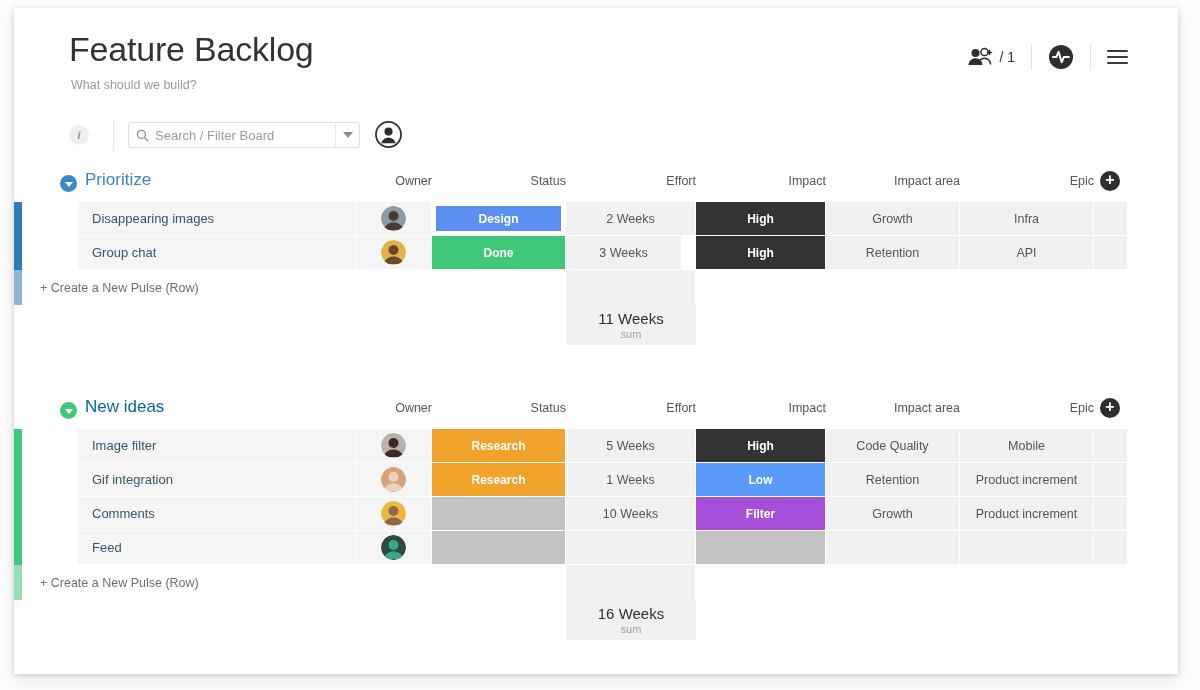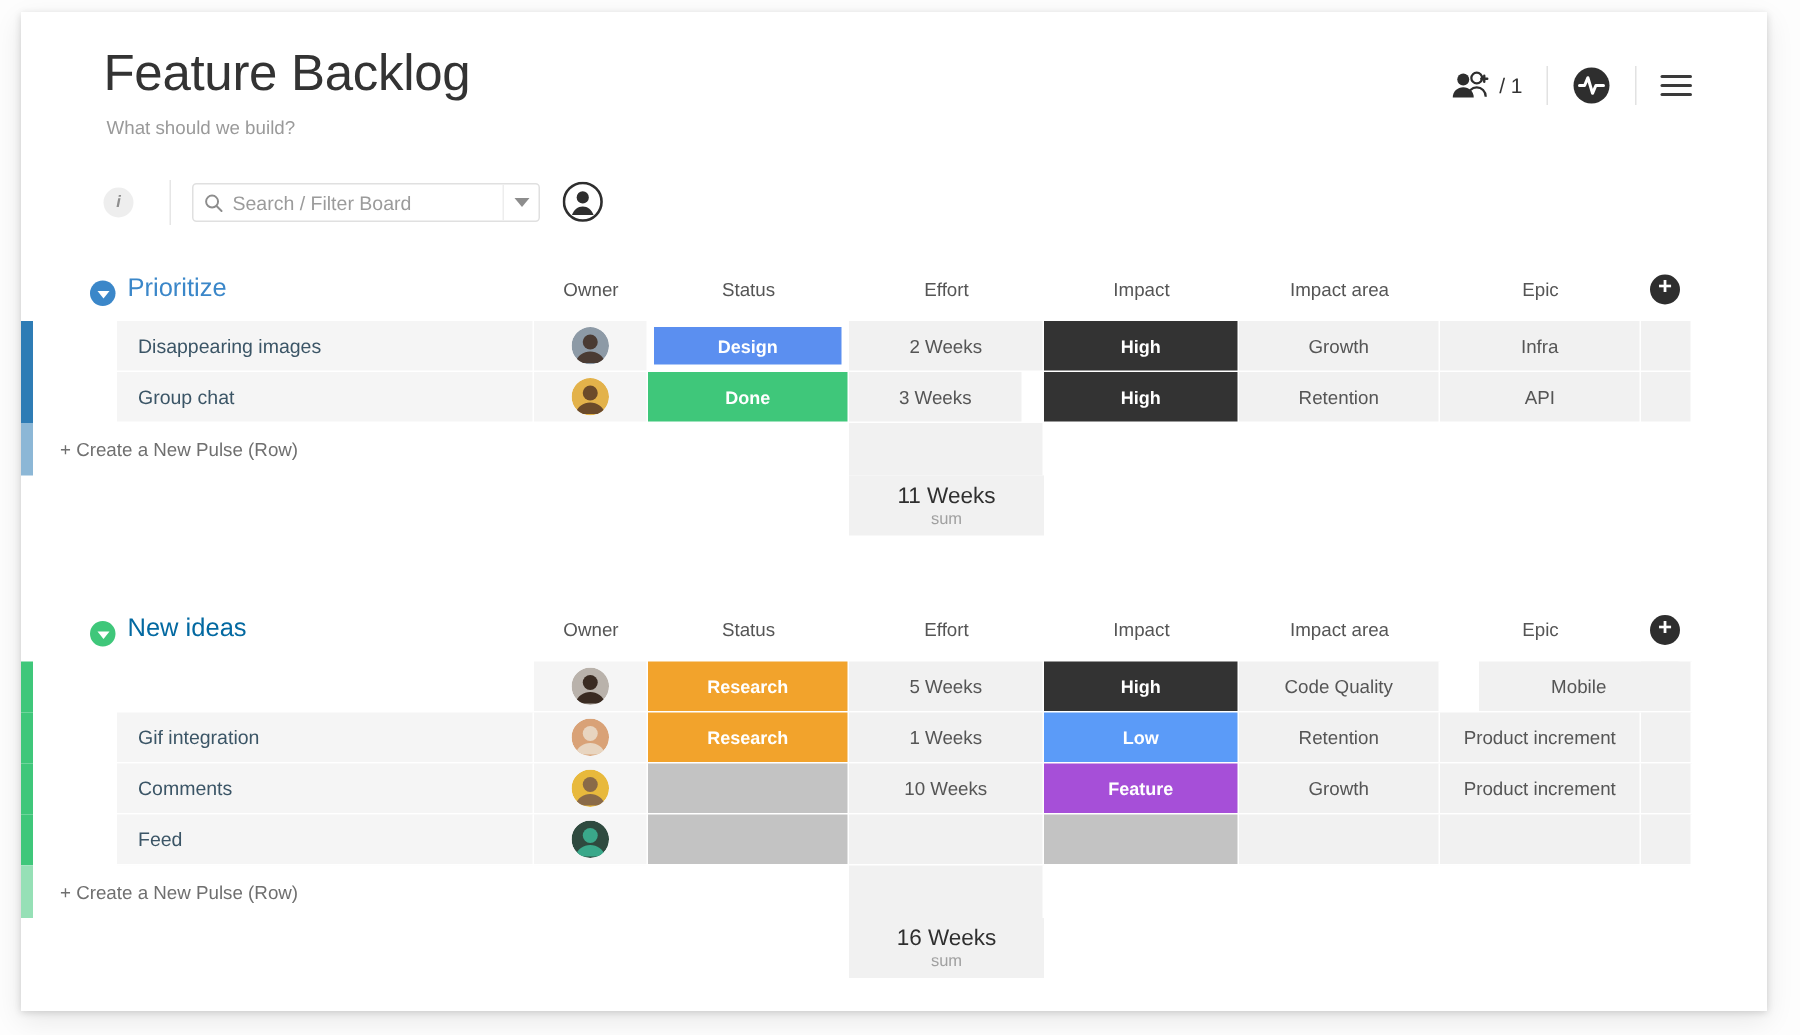--- a/index.html
+++ b/index.html
@@ -66,21 +66,21 @@
 
   
   .board { position: absolute; left: 0; top: 162px; width: 100%; }
   .group { position: relative; }
 
   .group-head { position: relative; height: 32px; }
   .collapse-ic { position: absolute; left: 46px; top: 5px; width: 17px; height: 17px; border-radius: 50%; display: flex; align-items: center; justify-content: center; }
   .collapse-ic .tri { width: 0; height: 0; border-left: 4px solid transparent; border-right: 4px solid transparent; border-top: 5px solid #ffffff; margin-top: 1px; }
   .group-title { position: absolute; left: 71px; top: 0px; font-size: 17px; }
 
-  .col-head { position: absolute; top: 4px; font-size: 12.5px; color: #555555; text-align: center; }
+  .col-head { position: absolute; top: 4px; font-size: 12.5px; color: #555555; text-align: right; }
   .addcol {
     position: absolute; left: 1086px; top: 1px; width: 20px; height: 20px;
     border-radius: 50%; background: #2e2e2e; color: #fff;
     font-size: 16px; line-height: 18px; text-align: center; font-weight: bold;
   }
 
   .rows { position: relative; }
   .row { position: relative; height: 34px; }
   .bar { position: absolute; left: 0; top: 0; width: 8px; height: 100%; }
   .cell {
@@ -172,21 +172,21 @@
       <span class="tb-avatar">
         <svg width="27" height="27" viewBox="0 0 28 28">
           <circle cx="14" cy="14" r="13" fill="none" stroke="#2e2e2e" stroke-width="1.8"></circle>
           <circle cx="14" cy="11" r="4.2" fill="#2e2e2e"></circle>
           <path d="M6.5 23.2c1.3-3.9 4.1-6 7.5-6s6.2 2.1 7.5 6z" fill="#2e2e2e"></path>
         </svg>
       </span>
     </div>
 
     <div class="board" id="board">
-        <div class="group" style="margin-top:12px">
+        <div class="group" style="margin-top:0px">
           <div class="group-head">
             <span class="collapse-ic" style="background:#3b87c9">
               <span class="tri"></span>
             </span>
             <span class="group-title" style="color:#3b87c9">Prioritize</span>
             <span class="col-head" style="left:342px;width:76px">Owner</span>
             <span class="col-head" style="left:418px;width:134px">Status</span>
             <span class="col-head" style="left:552px;width:130px">Effort</span>
             <span class="col-head" style="left:682px;width:130px">Impact</span>
             <span class="col-head" style="left:812px;width:134px">Impact area</span>
@@ -259,36 +259,37 @@
             <span class="col-head" style="left:418px;width:134px">Status</span>
             <span class="col-head" style="left:552px;width:130px">Effort</span>
             <span class="col-head" style="left:682px;width:130px">Impact</span>
             <span class="col-head" style="left:812px;width:134px">Impact area</span>
             <span class="col-head" style="left:946px;width:134px">Epic</span>
             <span class="addcol">+</span>
           </div>
           <div class="rows">
             <div class="row">
               <span class="bar" style="background:#3fc77a"></span>
+              <span class="cell name" style="left:64px;width:278px">Image filter</span>
               <span class="cell owner" style="left:342px;width:76px">
                 <span class="avatar"><svg width="25" height="25" viewBox="0 0 25 25">
                     <circle cx="12.5" cy="12.5" r="12.5" fill="#b9b2ab"></circle>
                     <circle cx="12.5" cy="10" r="5" fill="#3a2b22"></circle>
                     <path d="M2.5 24c1.4-5 5.4-7.6 10-7.6s8.6 2.6 10 7.6z" fill="#3a2b22"></path>
                   </svg></span>
               </span>
               <span class="cell" style="left:418px;width:134px;padding:0;background:transparent">
                 <span class="pill" style="background:#f2a32c">Research</span>
               </span>
               <span class="cell" style="left:552px;width:130px">5 Weeks</span>
               <span class="cell" style="left:682px;width:130px;padding:0;background:transparent">
                 <span class="pill" style="background:#333333">High</span>
               </span>
               <span class="cell" style="left:812px;width:134px">Code Quality</span>
-              <span class="cell" style="left:972px;width:134px">Mobile</span>
+              <span class="cell" style="left:946px;width:134px">Mobile</span>
               <span class="cell blank" style="left:1080px;width:34px"></span>
             </div>
             <div class="row">
               <span class="bar" style="background:#3fc77a"></span>
               <span class="cell name" style="left:64px;width:278px">Gif integration</span>
               <span class="cell owner" style="left:342px;width:76px">
                 <span class="avatar"><svg width="25" height="25" viewBox="0 0 25 25">
                     <circle cx="12.5" cy="12.5" r="12.5" fill="#d9a277"></circle>
                     <circle cx="12.5" cy="10" r="5" fill="#e8d5c0"></circle>
                     <path d="M2.5 24c1.4-5 5.4-7.6 10-7.6s8.6 2.6 10 7.6z" fill="#e8d5c0"></path>
@@ -313,21 +314,21 @@
                     <circle cx="12.5" cy="12.5" r="12.5" fill="#e8b93c"></circle>
                     <circle cx="12.5" cy="10" r="5" fill="#8a6a48"></circle>
                     <path d="M2.5 24c1.4-5 5.4-7.6 10-7.6s8.6 2.6 10 7.6z" fill="#8a6a48"></path>
                   </svg></span>
               </span>
               <span class="cell" style="left:418px;width:134px;padding:0;background:transparent">
                 <span class="pill empty" style="background:#c3c3c3"></span>
               </span>
               <span class="cell" style="left:552px;width:130px">10 Weeks</span>
               <span class="cell" style="left:682px;width:130px;padding:0;background:transparent">
-                <span class="pill" style="background:#a64fd8">Feature</span>
+                <span class="pill" style="background:#a64fd8">Filter</span>
               </span>
               <span class="cell" style="left:812px;width:134px">Growth</span>
               <span class="cell" style="left:946px;width:134px">Product increment</span>
               <span class="cell blank" style="left:1080px;width:34px"></span>
             </div>
             <div class="row">
               <span class="bar" style="background:#3fc77a"></span>
               <span class="cell name" style="left:64px;width:278px">Feed</span>
               <span class="cell owner" style="left:342px;width:76px">
                 <span class="avatar"><svg width="25" height="25" viewBox="0 0 25 25">

